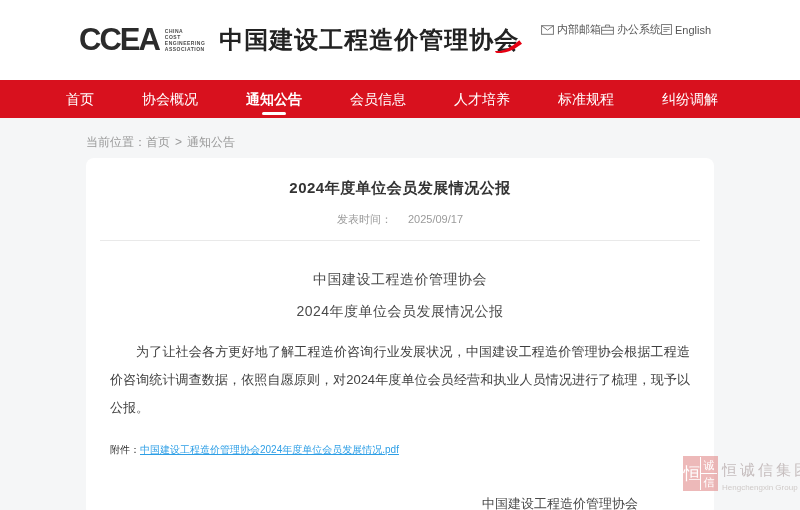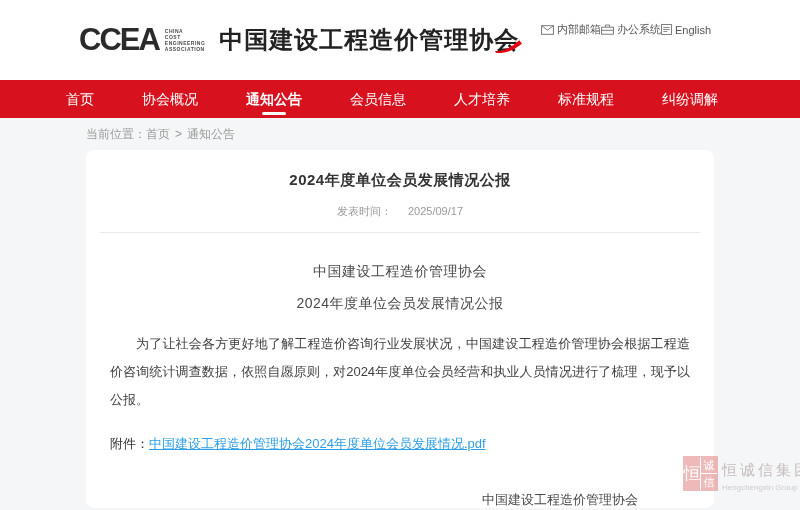--- a/index.html
+++ b/index.html
@@ -39,40 +39,40 @@
   .nav-item {
     color:#fff; font-size:14px; line-height:38px; text-decoration:none;
     position:relative; white-space:nowrap; cursor:pointer;
   }
   .nav-item.active { font-weight:700; }
   .nav-item.active::after {
     content:""; position:absolute; left:50%; transform:translateX(-50%);
     bottom:3px; width:24px; height:3px; background:#fff; border-radius:2px;
   }
   
-  .breadcrumb { padding:8px 0 7px 86px; font-size:12px; color:#9a9a9a; }
+  .breadcrumb { padding:16px 0 7px 86px; font-size:12px; color:#9a9a9a; }
   .breadcrumb a { color:#9a9a9a; text-decoration:none; cursor:pointer; }
   .crumb-sep { margin:0 5px; }
   
   .content-card {
     width:628px; height:358px; margin:0 auto; background:#fff;
     border-radius:8px; padding:21px 14px 0; position:relative;
   }
   .article-title { text-align:center; font-size:15px; font-weight:700; color:#333; letter-spacing:.5px; }
   .publish { text-align:center; font-size:11px; color:#9b9b9b; margin-top:14px; }
   .publish .pt-time { margin-left:16px; }
   .divider { border-top:1px solid #e9e9e9; margin-top:13px; }
   .doc-heading { text-align:center; font-size:14px; color:#4a4a4a; letter-spacing:.5px; }
   .doc-heading.first { margin-top:30px; }
   .doc-heading.second { margin-top:14px; }
   .doc-para {
     margin:17px 10px 0; font-size:13px; color:#3f3f3f;
     line-height:28px; text-indent:2em; text-align:justify;
   }
-  .attachment { margin:21px 10px 0; font-size:13px; color:#333; }
+  .attachment { margin:21px 10px 0; font-size:10px; color:#333; }
   .attachment a { color:#2e9fe6; text-decoration:underline; cursor:pointer; }
   .signature-wrap { display:flex; justify-content:flex-end; margin-top:33px; padding-right:62px; }
   .signature { text-align:center; font-size:13px; color:#4a4a4a; line-height:27px; }
   
   .watermark {
     position:absolute; left:683px; top:456px; display:flex; align-items:flex-start;
     gap:4px; opacity:.55; z-index:5;
   }
   .seal {
     width:35px; height:35px; background:#e08080; color:#fff; flex:0 0 auto;

